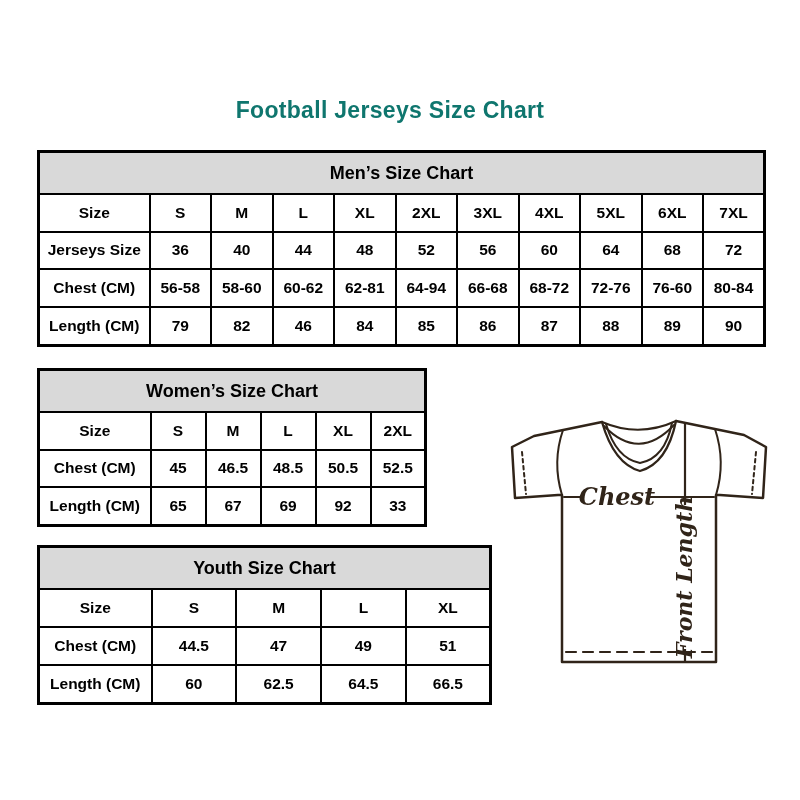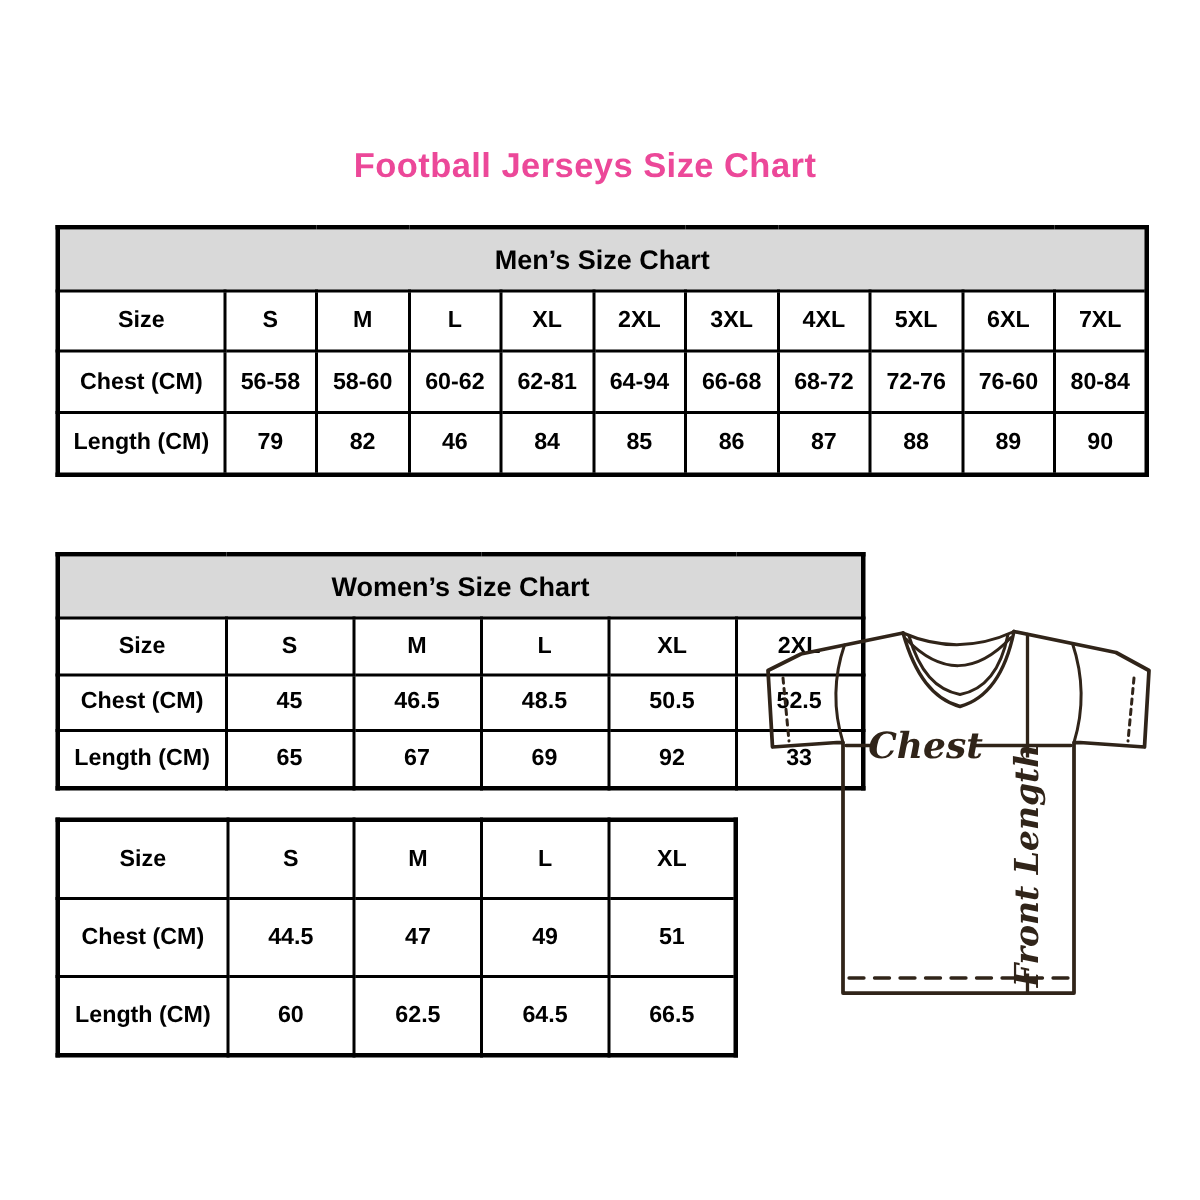--- a/index.html
+++ b/index.html
@@ -2,38 +2,38 @@
 <html><head>
 <meta charset="utf-8">
 <style>
   html,body{margin:0;padding:0;}
   body{
     width:800px;height:800px;background:#ffffff;position:relative;
     overflow:hidden;font-family:"Liberation Sans",sans-serif;
   }
   .title{
     position:absolute;top:97px;left:0;width:780px;margin:0;
-    text-align:center;font:bold 23px "Liberation Sans",sans-serif;color:#ec4899;
+    text-align:center;font:bold 23px "Liberation Sans",sans-serif;color:#0f766e;
     letter-spacing:0.3px;
   }
   .size-table{
     position:absolute;border-collapse:collapse;table-layout:fixed;
     background:#fff;border:3px solid #000;
     font-family:"Liberation Sans",sans-serif;
   }
   .size-table td{
     border:2px solid #000;text-align:center;vertical-align:middle;
     padding:0;color:#000;font-weight:bold;font-size:15.5px;
     overflow:hidden;white-space:nowrap;
   }
   .size-table .title-row td{
     background:#d9d9d9;font-size:18px;height:40px;
   }
-  #table-mens  {left:37px;top:150px;width:729px;height:168px;}
-  #table-womens{left:37px;top:368px;width:540px;height:159px;}
+  #table-mens  {left:37px;top:150px;width:729px;height:197px;}
+  #table-womens{left:37px;top:368px;width:390px;height:159px;}
   #table-youth {left:37px;top:545px;width:455px;height:160px;}
   #table-mens   col.label-col{width:111px;}
   #table-womens col.label-col{width:112px;}
   #table-youth  col.label-col{width:113px;}
   #jersey-diagram{position:absolute;left:500px;top:410px;}
   #jersey-diagram text{
     font-family:"DejaVu Serif","Liberation Serif",serif;
     font-style:italic;font-weight:bold;fill:#302419;
   }
 </style>
@@ -69,20 +69,33 @@
           <td>L</td>
           <td>XL</td>
           <td>2XL</td>
           <td>3XL</td>
           <td>4XL</td>
           <td>5XL</td>
           <td>6XL</td>
           <td>7XL</td>
         </tr>
         <tr>
+          <td>Jerseys Size</td>
+          <td>36</td>
+          <td>40</td>
+          <td>44</td>
+          <td>48</td>
+          <td>52</td>
+          <td>56</td>
+          <td>60</td>
+          <td>64</td>
+          <td>68</td>
+          <td>72</td>
+        </tr>
+        <tr>
           <td>Chest (CM)</td>
           <td>56-58</td>
           <td>58-60</td>
           <td>60-62</td>
           <td>62-81</td>
           <td>64-94</td>
           <td>66-68</td>
           <td>68-72</td>
           <td>72-76</td>
           <td>76-60</td>
@@ -146,20 +159,23 @@
 
   <table id="table-youth" class="size-table">
       <colgroup>
         <col class="label-col">
         <col>
         <col>
         <col>
         <col>
       </colgroup>
       <tbody>
+        <tr class="title-row">
+          <td colspan="5">Youth Size Chart</td>
+        </tr>
         <tr>
           <td>Size</td>
           <td>S</td>
           <td>M</td>
           <td>L</td>
           <td>XL</td>
         </tr>
         <tr>
           <td>Chest (CM)</td>
           <td>44.5</td>

